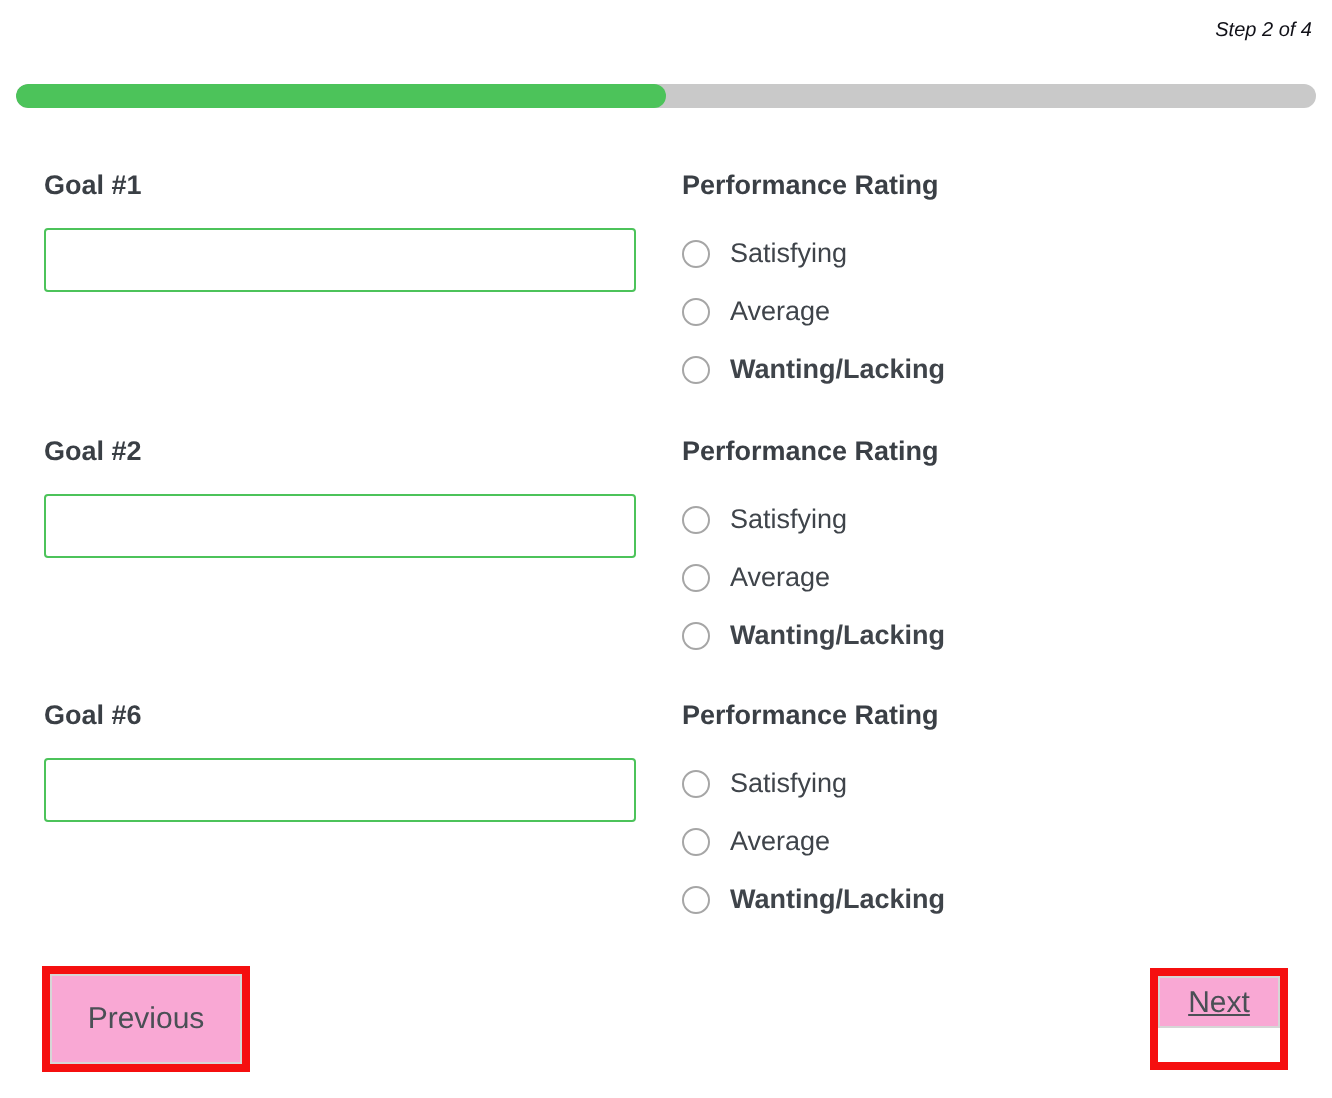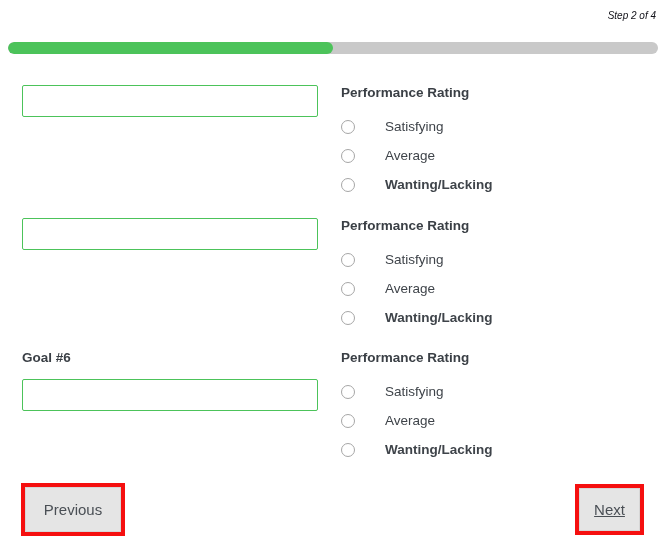--- a/index.html
+++ b/index.html
@@ -124,21 +124,20 @@
     margin: 0 0 19px 0;
     white-space: nowrap;
   }
 
   .radio-row {
     display: flex;
     align-items: center;
     height: 15px;
     margin-bottom: 14px;
     cursor: pointer;
-    gap: 20px;
   }
   .radio-row:last-child { margin-bottom: 0; font-weight: bold; }
 
   .radio-circle {
     flex: 0 0 auto;
     width: 14px;
     height: 14px;
     border: 1px solid #a6a6a6;
     border-radius: 50%;
     background: #ffffff;
@@ -168,64 +167,66 @@
   .nav-highlight.next {
     left: 575px;
     top: 484px;
     width: 69px;
     height: 51px;
   }
 
   .nav-button {
     position: absolute;
     box-sizing: border-box;
-    background: #e5e5e5;
+    background: #f9a8d4;
     border: 1px solid #d6d6d6;
     font-family: "Liberation Sans", sans-serif;
     font-size: 15px;
     color: #4a4f55;
     display: flex;
     align-items: center;
     justify-content: center;
     cursor: pointer;
     padding: 0;
   }
   .nav-button.prev {
     left: 25px;
     top: 487px;
     width: 96px;
     height: 45px;
   }
   .nav-button.next {
     left: 579px;
     top: 488px;
     width: 61px;
-    height: 43px;
+    height: 26px;
     text-decoration: underline;
   }
 </style>
 </head>
 <body>
 
 <div id="page-root">
 
 
   <div class="step-indicator">Step 2 of 4</div>
 
   <div class="progress-track" style="background: rgb(201, 201, 201);">
     <div class="progress-fill" style="width: 50%; background: rgb(76, 195, 90);"></div>
   </div>
 
   <div class="col-left">
 
     <div class="goal-block b1">
+      <div class="field-label">Goal #1</div>
       <input class="goal-input" type="text" placeholder="" style="">
     </div>
 
     <div class="goal-block b2">
+      <div class="field-label">Goal #2</div>
       <input class="goal-input" type="text" placeholder="" style="">
     </div>
 
     <div class="goal-block b3">
       <div class="field-label">Goal #6</div>
       <input class="goal-input" type="text" placeholder="" style="">
     </div>
 
   </div>
 

